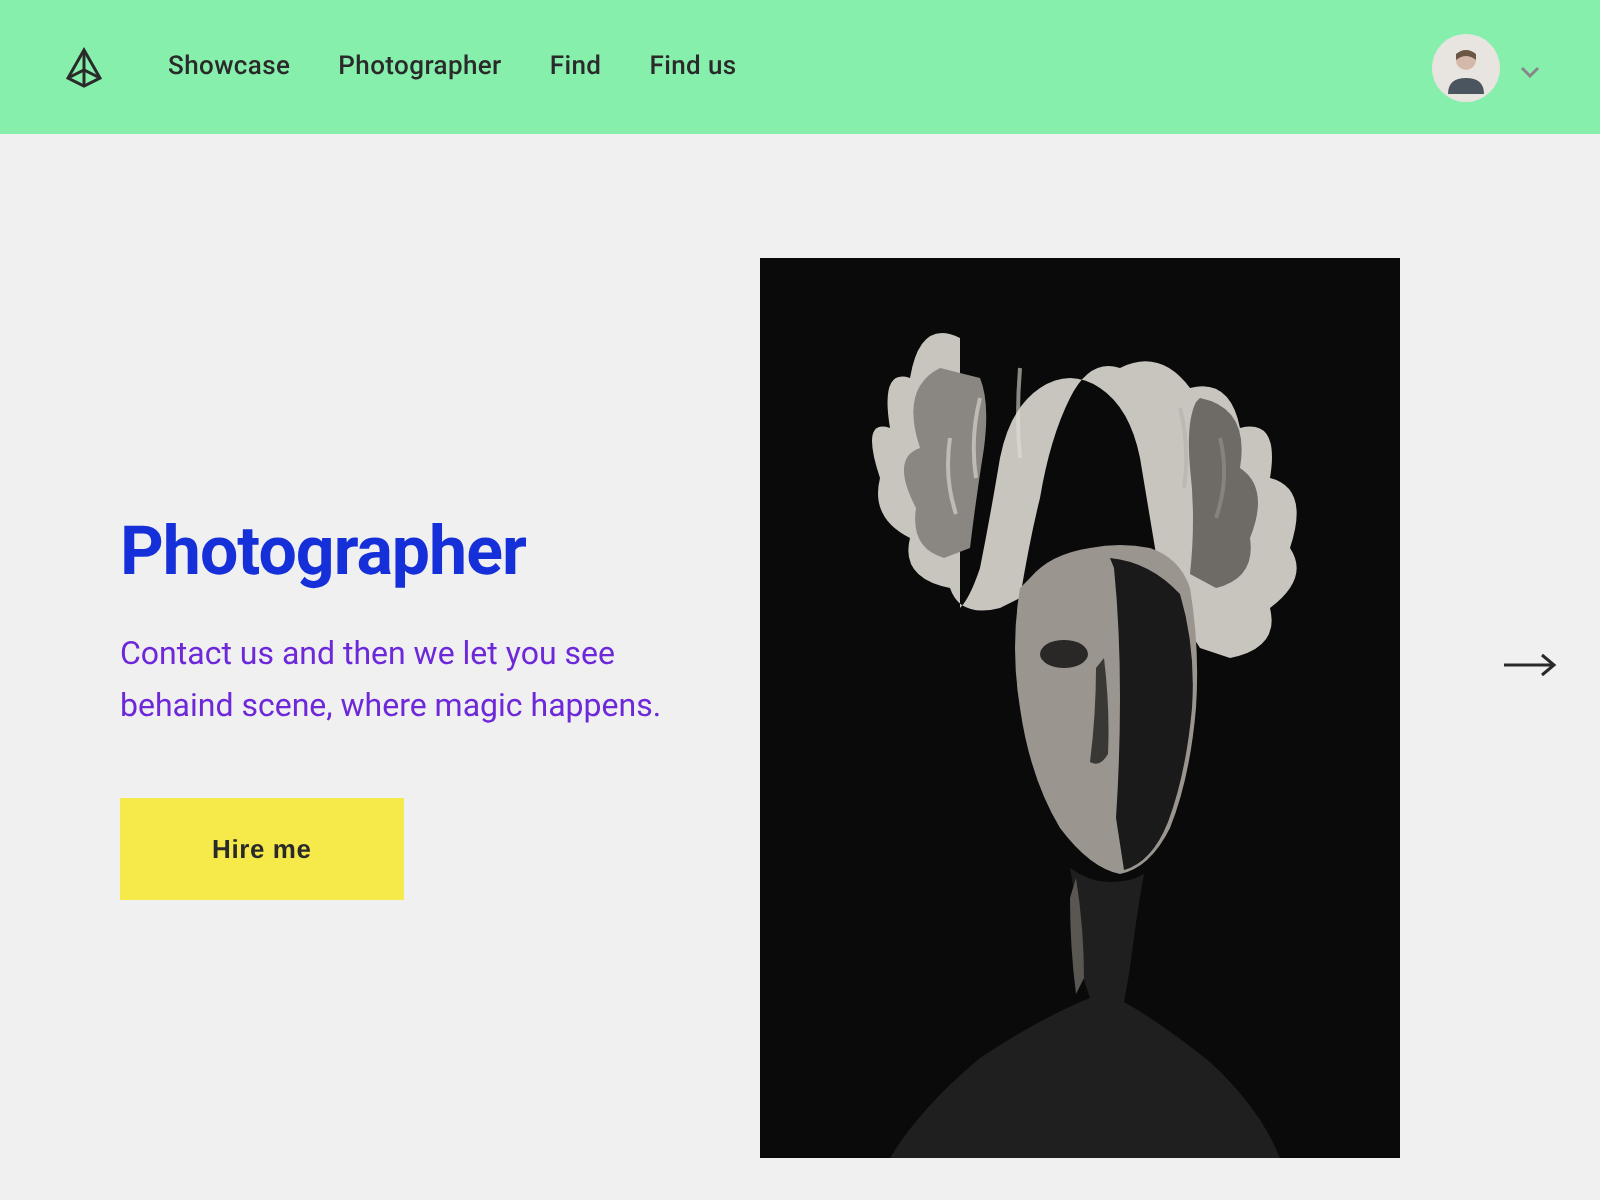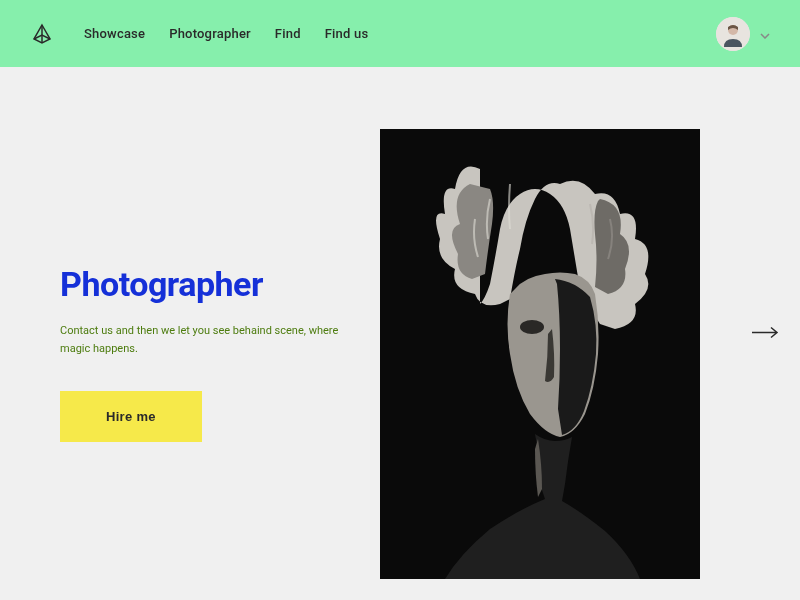--- a/index.html
+++ b/index.html
@@ -74,22 +74,22 @@
     }
     .hero-title {
       font-size: 34px;
       font-weight: 700;
       color: #1530d8;
       line-height: 1.15;
       letter-spacing: -0.5px;
       margin-bottom: 18px;
     }
     .hero-subtitle {
-      font-size: 11px;
-      color: #4d7c0f;
+      font-size: 16px;
+      color: #6d28d9;
       line-height: 1.6;
       margin-bottom: 34px;
       max-width: 280px;
     }
     .hire-button {
       background: #f6e94a;
       border: none;
       padding: 18px 46px;
       font-size: 13px;
       font-weight: 600;

